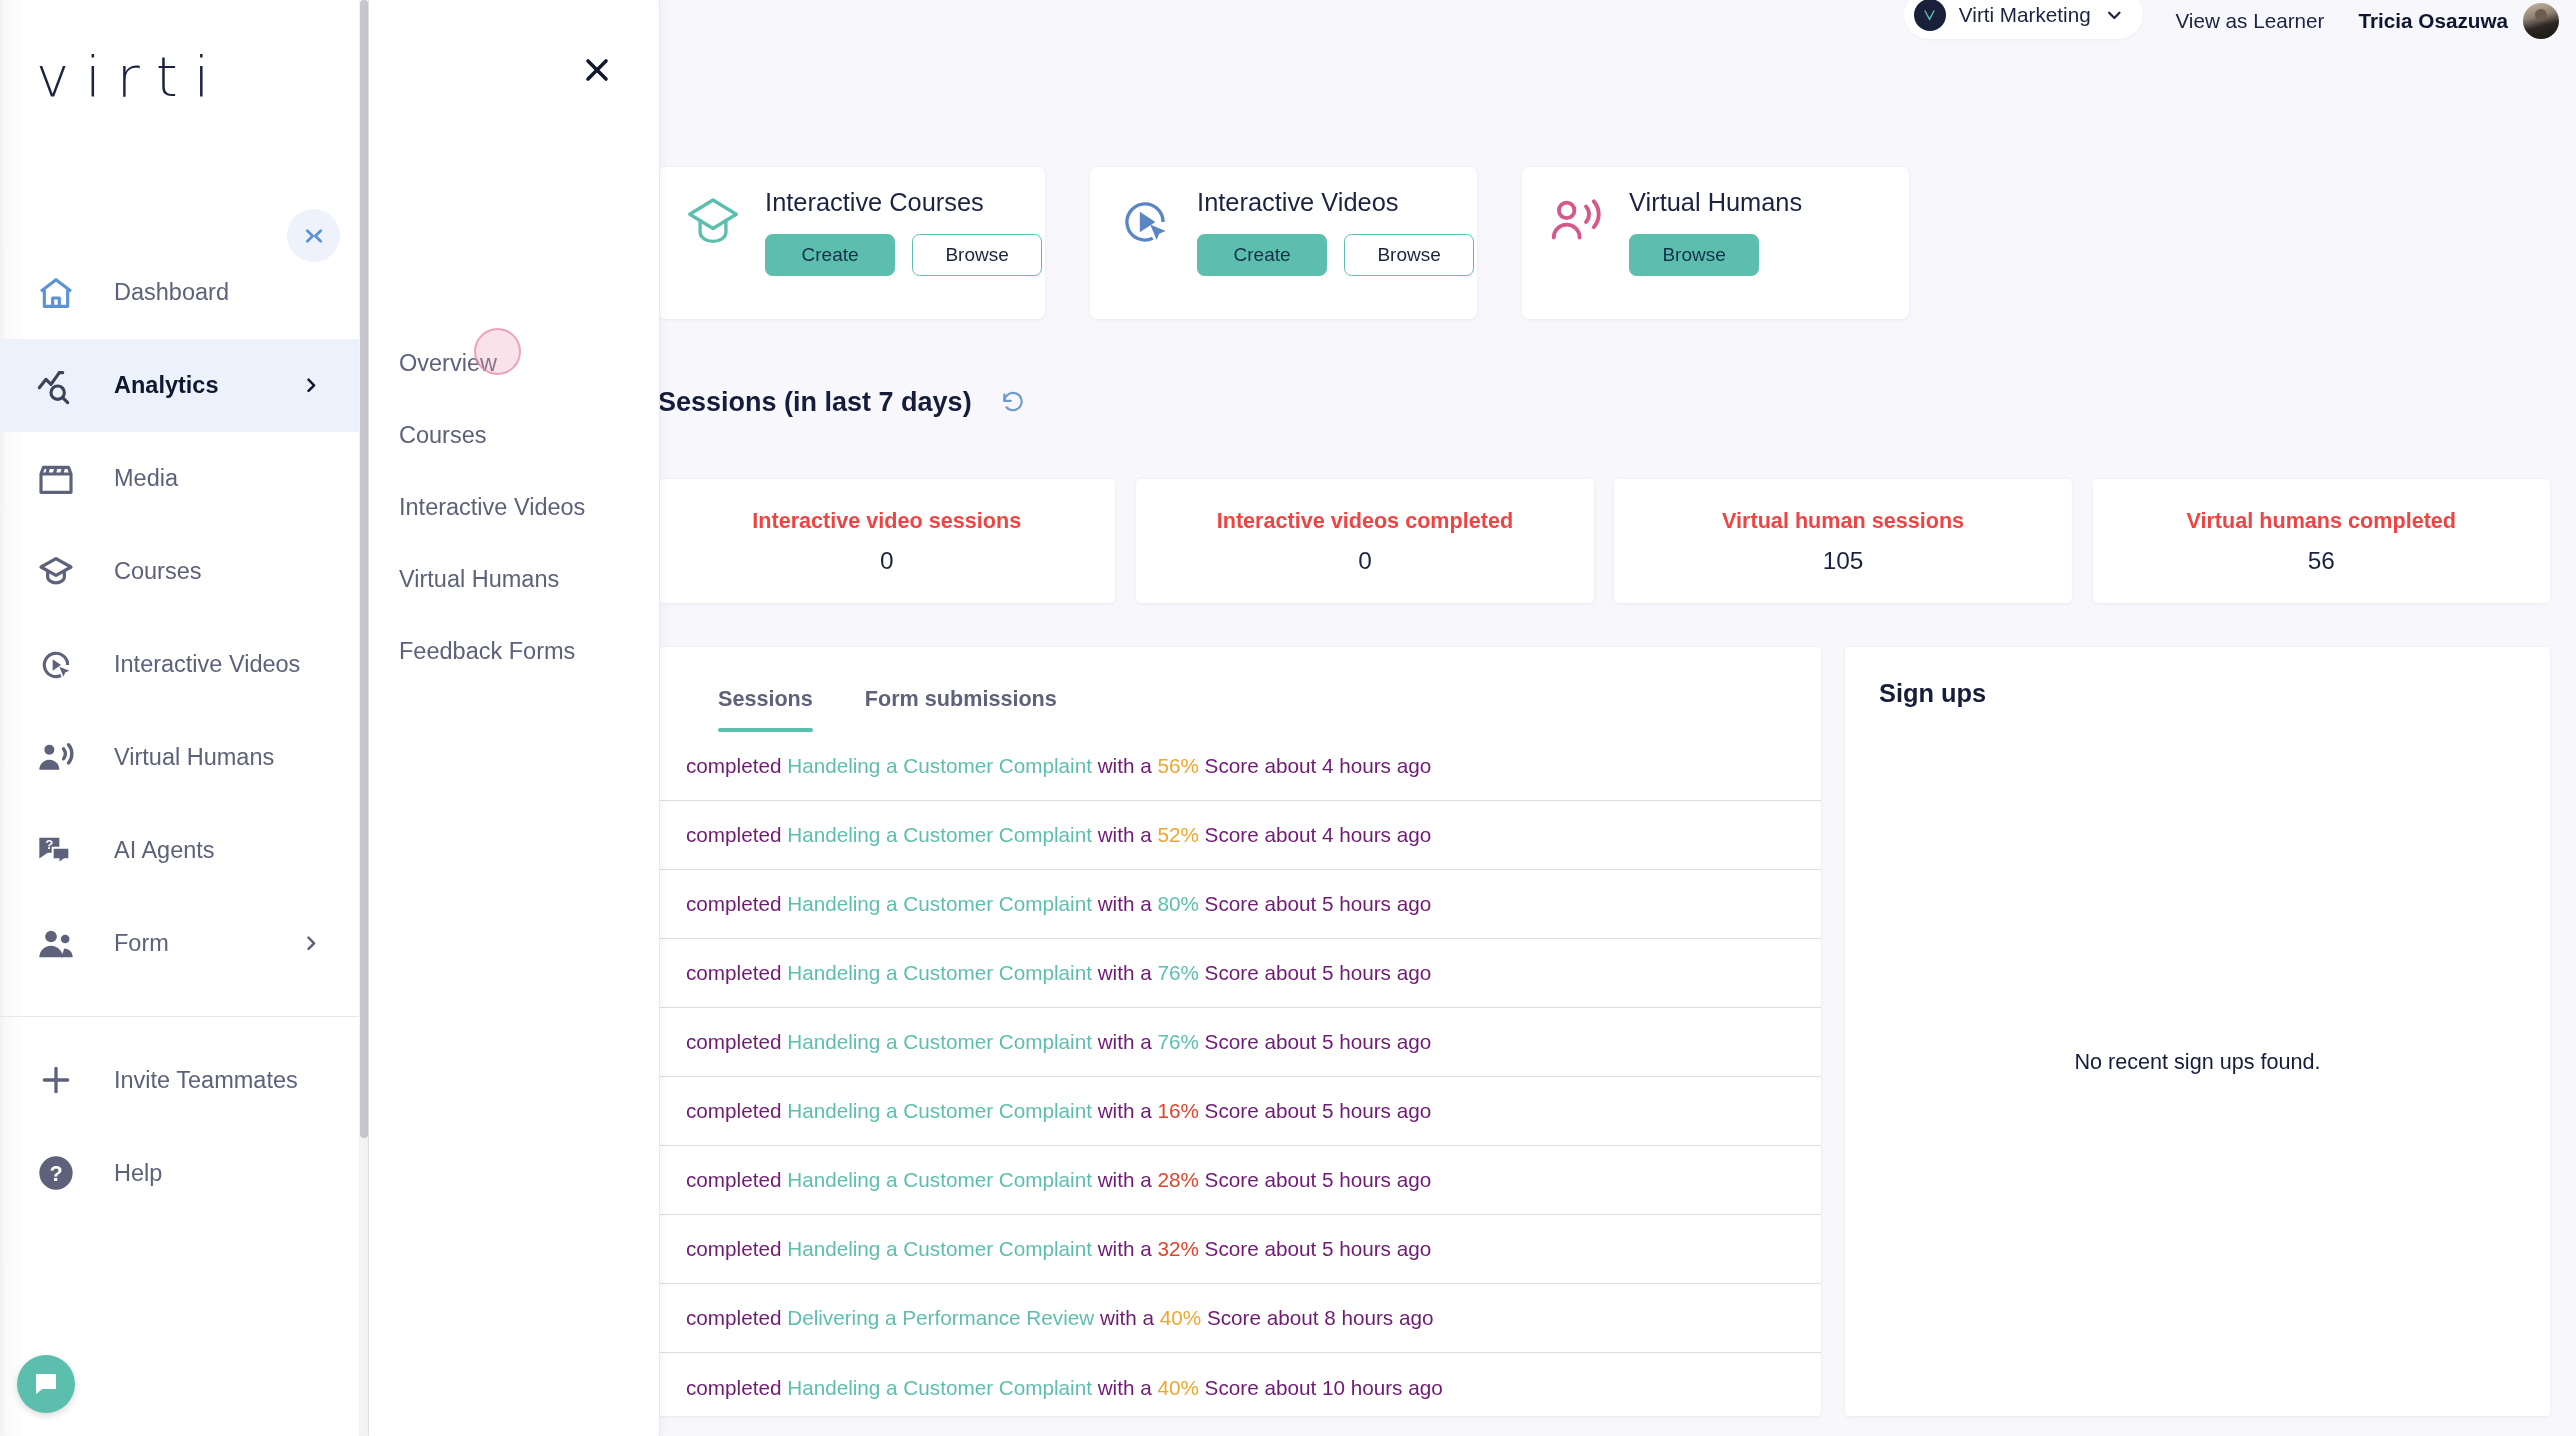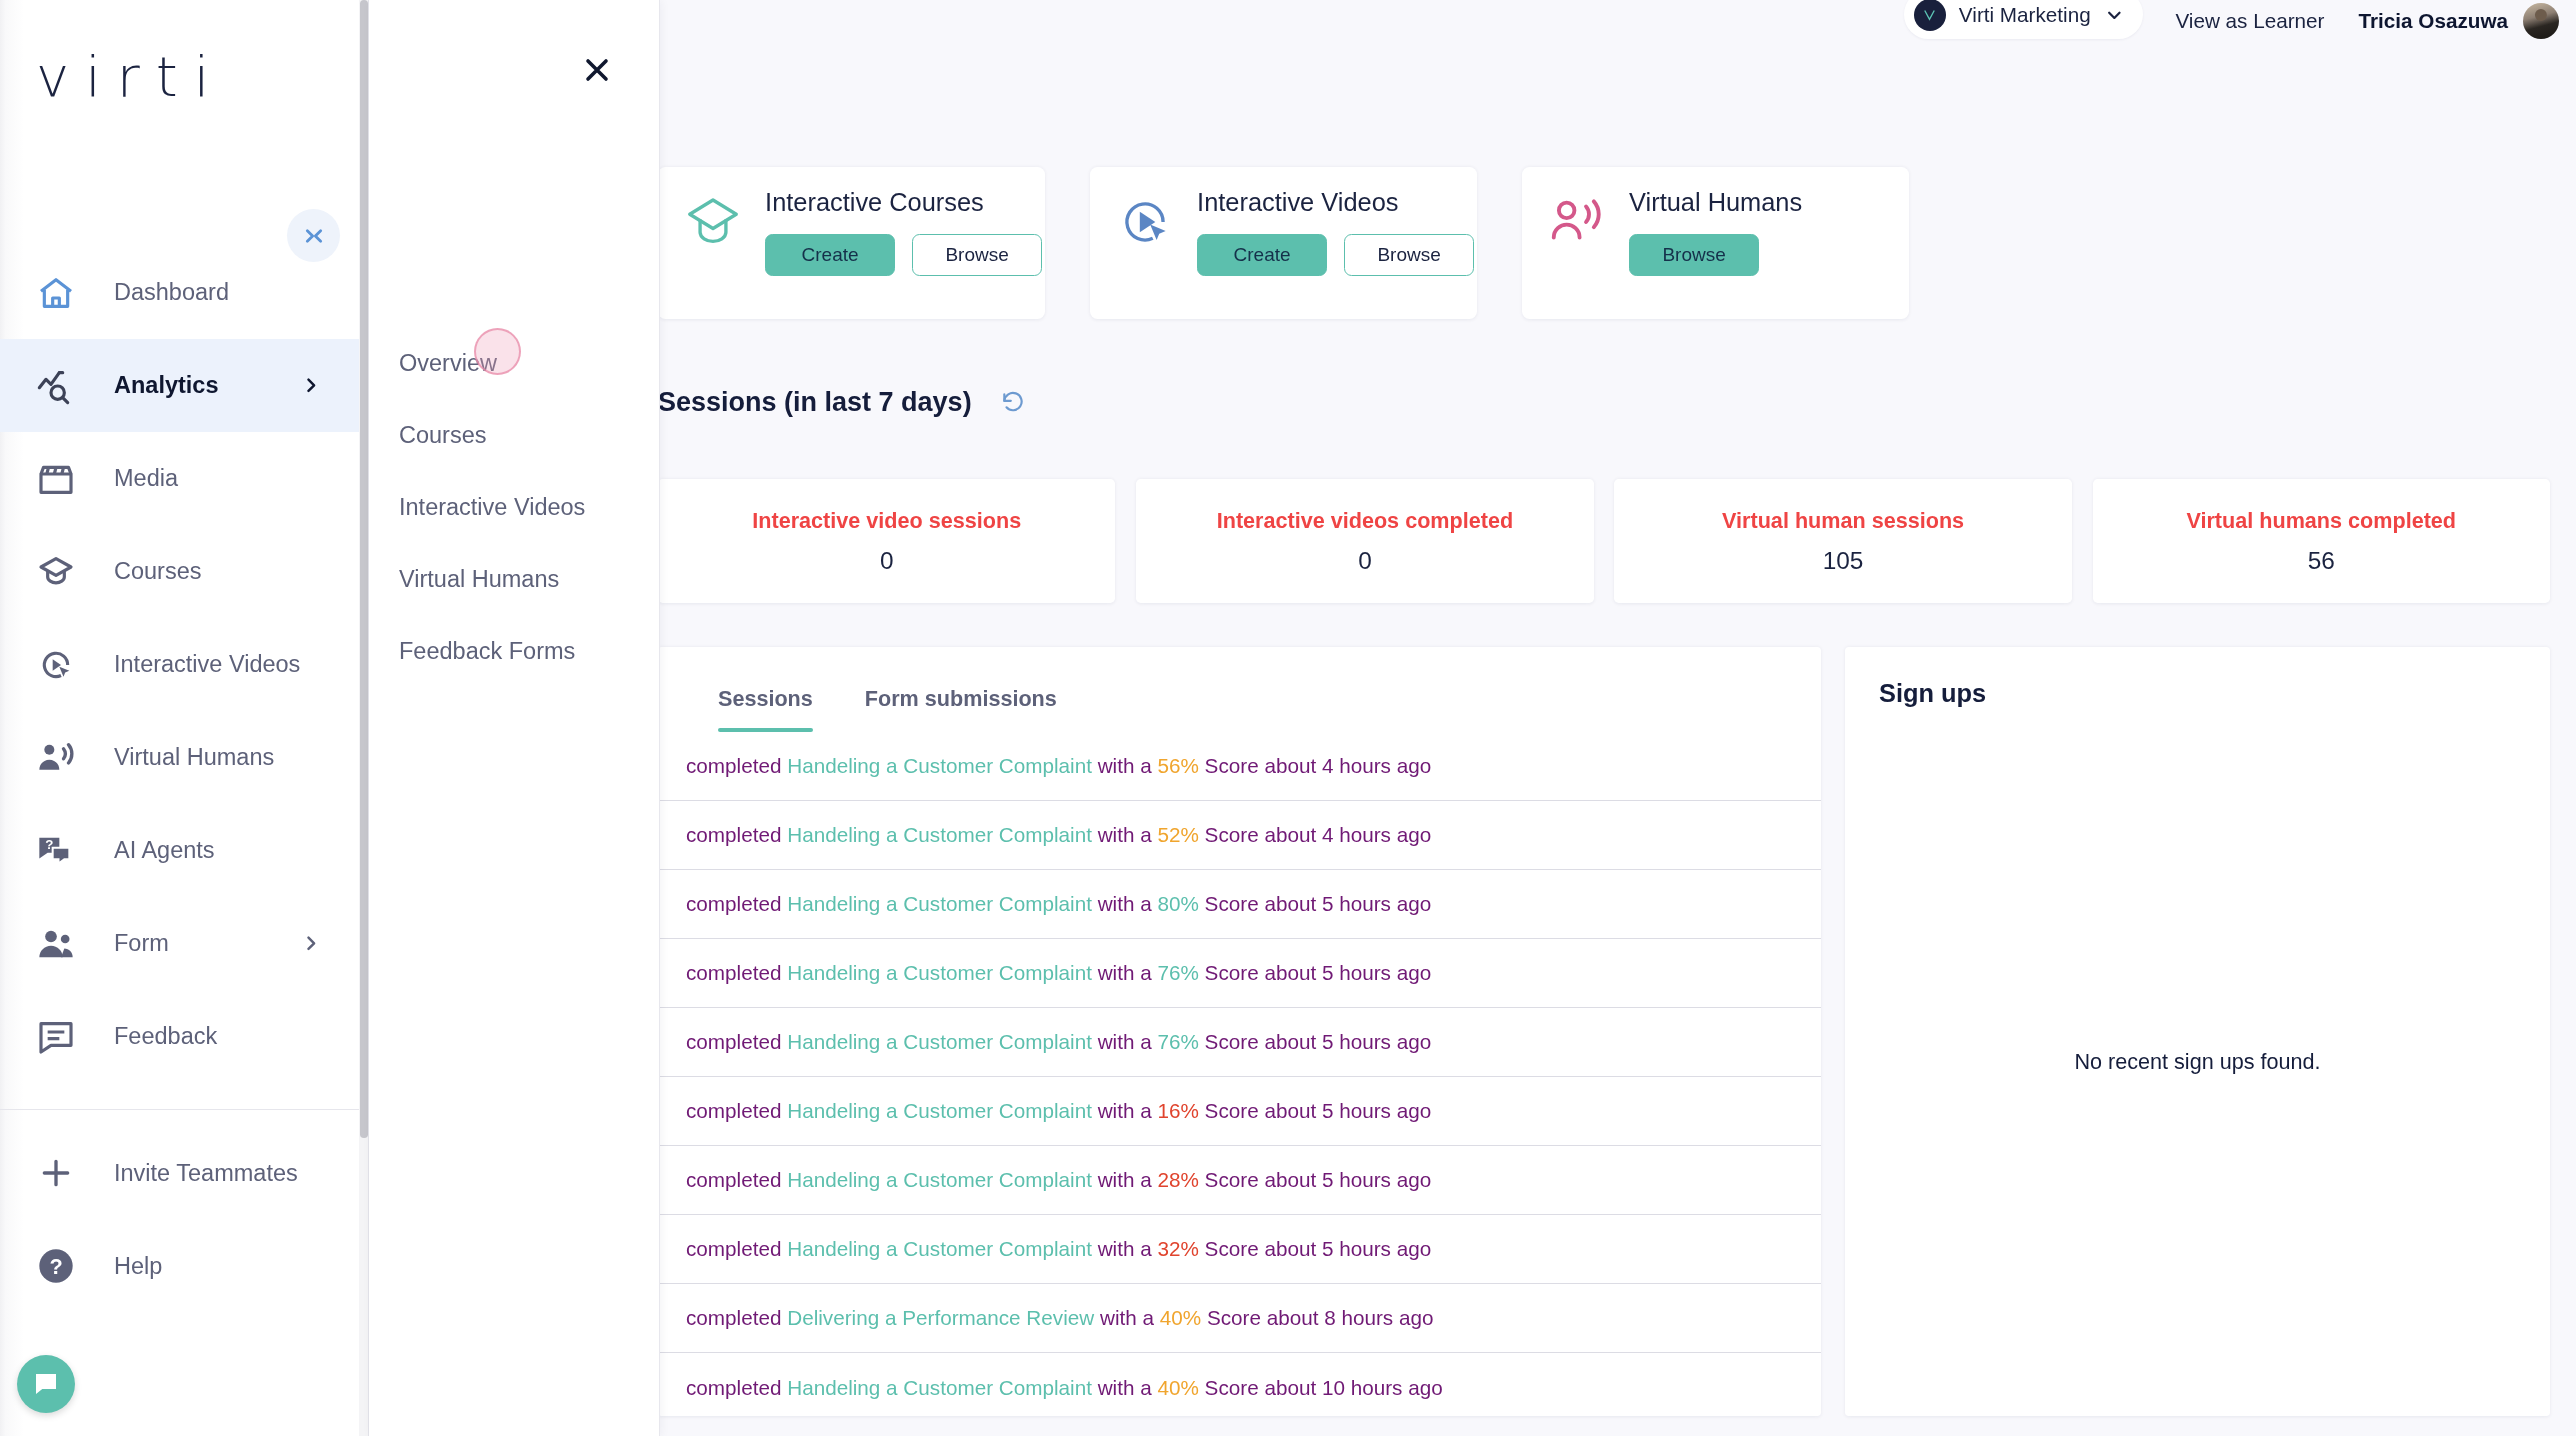--- a/index.html
+++ b/index.html
@@ -494,27 +494,20 @@
                 <circle cx="9" cy="7.5" r="3.5"></circle>
                 <path d="M2 20c0-3.9 3.1-7 7-7s7 3.1 7 7z"></path>
                 <circle cx="17.5" cy="9" r="2.6"></circle>
                 <path d="M15 20h7c0-3-2.2-5.3-5-5.3"></path>
               </svg></span>
             <span class="nav-label">Form</span>
             <span class="nav-chev"><svg viewBox="0 0 24 24" fill="none" stroke="#5d6179" stroke-width="2.6" stroke-linecap="round" stroke-linejoin="round">
                 <path d="M9 6l6 6-6 6"></path>
               </svg></span>
           </div>
-          <div class="nav-item">
-            <span class="nav-icon"><svg viewBox="0 0 24 24" fill="none" stroke="#5d6179" stroke-width="1.9" stroke-linejoin="round">
-                <path d="M3 4h18v13H9l-6 4z"></path>
-                <path d="M7 9h10M7 13h7"></path>
-              </svg></span>
-            <span class="nav-label">Feedback</span>
-          </div>
         </div>
 
       <div class="nav-divider"></div>
 
       <div class="nav-item">
         <svg class="nav-icon" viewBox="0 0 24 24" fill="none" stroke="#5d6179" stroke-width="2" stroke-linecap="round">
             <path d="M12 5v14M5 12h14"></path>
           </svg>
         <span class="nav-label">Invite Teammates</span>
       </div>

